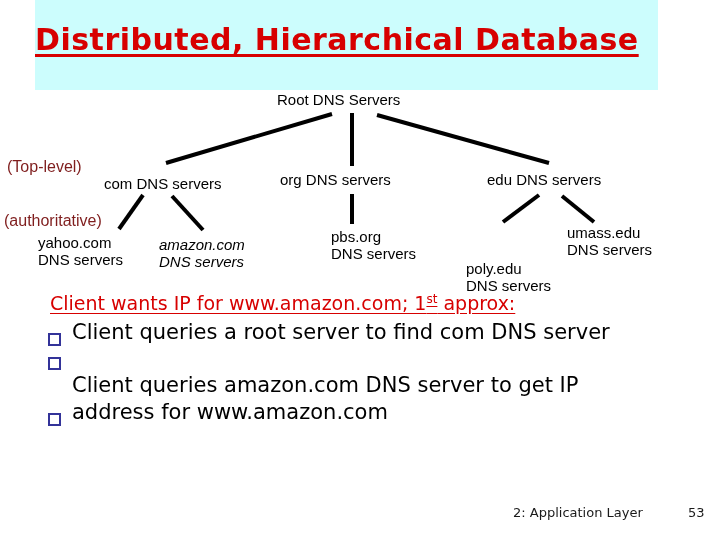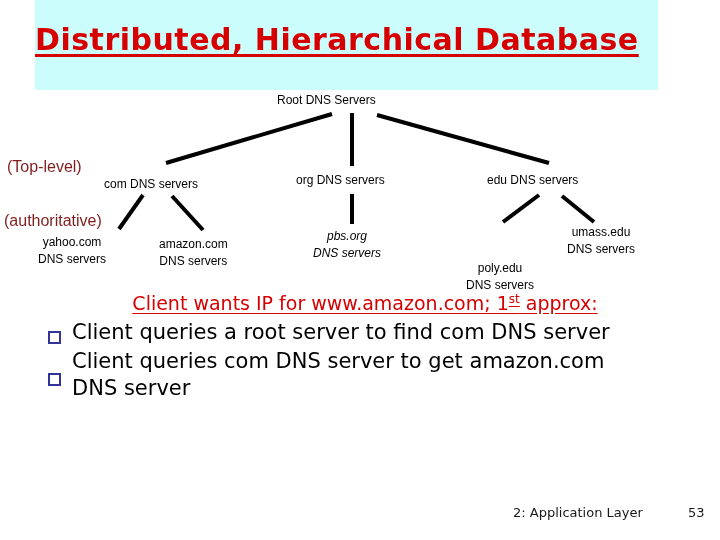--- a/index.html
+++ b/index.html
@@ -46,42 +46,41 @@
     position: absolute;
     left: 0;
     top: 0;
     width: 720px;
     height: 290px;
     pointer-events: none;
   }
   .node-label {
     position: absolute;
     font-family: "Liberation Sans", sans-serif;
-    font-size: 12px;
+    font-size: 15px;
     color: #000000;
     white-space: nowrap;
     line-height: 18px;
-    text-align: center;
   }
   .node-label.two-line { line-height: 17px; }
   .tier-tag {
     position: absolute;
     font-family: Liberation Sans, sans-serif;
     font-size: 16px;
     color: #7f1d1d;
     white-space: nowrap;
   }
 
   #lbl-root       { left: 277px; top: 91px; }
   #lbl-com        { left: 68px;  top: 175px; margin-left: 36px; }
-  #lbl-org        { left: 296px; top: 171px; }
+  #lbl-org        { left: 280px; top: 171px; }
   #lbl-edu        { left: 487px; top: 171px; }
   #lbl-yahoo      { left: 38px;  top: 234px; }
-  #lbl-amazon     { left: 159px; top: 236px; }
-  #lbl-pbs        { left: 313px; top: 228px; font-style: italic; }
+  #lbl-amazon     { left: 159px; top: 236px; font-style: italic; }
+  #lbl-pbs        { left: 331px; top: 228px; }
   #lbl-poly       { left: 466px; top: 224px; margin-top: 36px; }
   #lbl-umass      { left: 567px; top: 224px; }
 
   #tag-toplevel      { left: 7px;  top: 158px; }
   #tag-authoritative { left: 4px;  top: 212px; }
 
   
   #body-block {
     position: absolute;
     left: 40px;
@@ -90,31 +89,30 @@
   }
   #list-heading {
     font-family: "DejaVu Sans", sans-serif;
     font-size: 19px;
     color: #d70000;
     text-decoration: underline;
     text-underline-offset: 3px;
     white-space: nowrap;
     margin-left: 10px;
     margin-bottom: 5px;
-    text-align: center;
   }
   #list-heading sup {
     font-size: 12px;
     vertical-align: super;
     text-decoration: underline;
   }
   .bullet-row {
     position: relative;
     display: flex;
-    align-items: center;
+    align-items: flex-end;
     margin-bottom: 2px;
   }
   .bullet-marker {
     flex: 0 0 auto;
     width: 13px;
     height: 13px;
     margin-top: 9px;
     margin-right: 11px;
     margin-left: 8px;
     border: 2px solid #333399;
@@ -219,23 +217,26 @@
 
     <div id="list-heading"><span>Client wants IP for www.amazon.com; 1</span><sup>st</sup><span> approx:</span></div>
 
     <div class="bullet-row">
       <span class="bullet-marker"></span>
       <span class="bullet-text">Client queries a root server to find com DNS server</span>
     </div>
 
     <div class="bullet-row">
       <span class="bullet-marker"></span>
-      <span class="bullet-text">Client queries com DNS server to get amazon.com DNS server</span>
     </div>
 
+    <div class="bullet-row">
+      <span class="bullet-marker"></span>
+      <span class="bullet-text">Client queries amazon.com DNS server to get  IP address for www.amazon.com</span>
+    </div>
 
   </div>
 
   <div id="footer">
     <span id="footer-label">2: Application Layer</span>
     <span id="footer-page">53</span>
   </div>
 
 </div>
 

